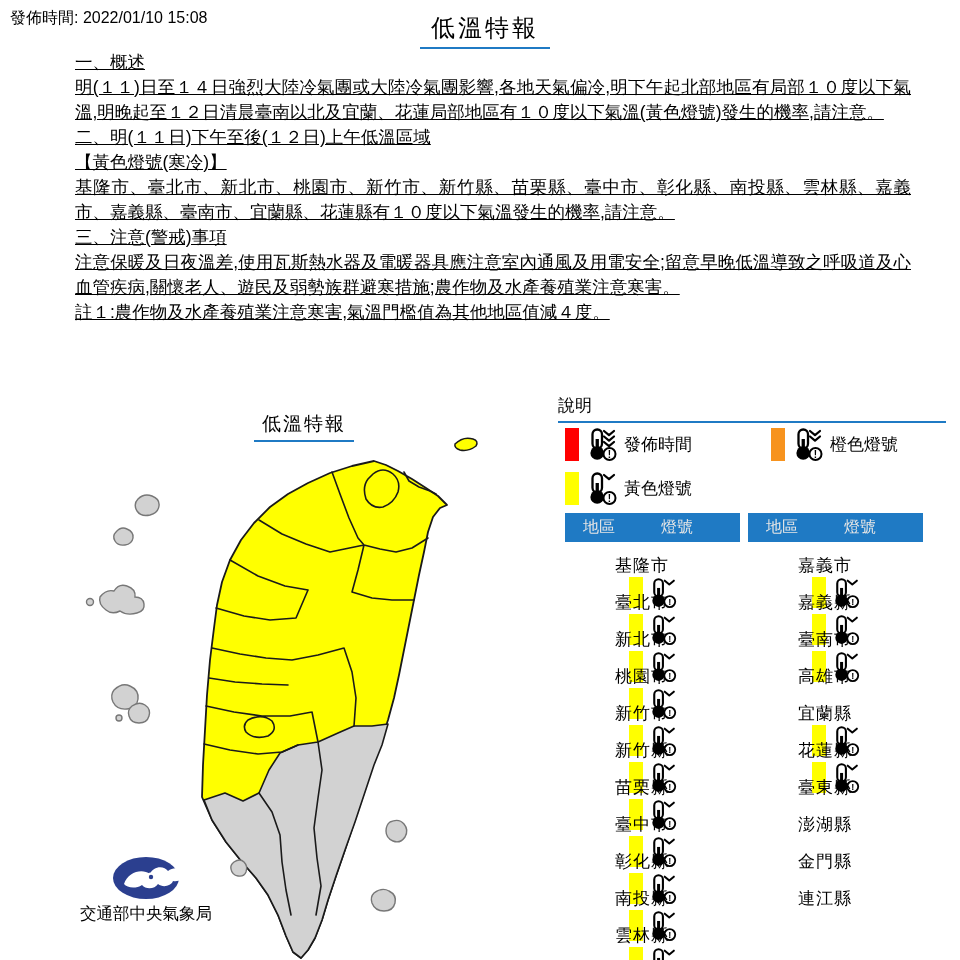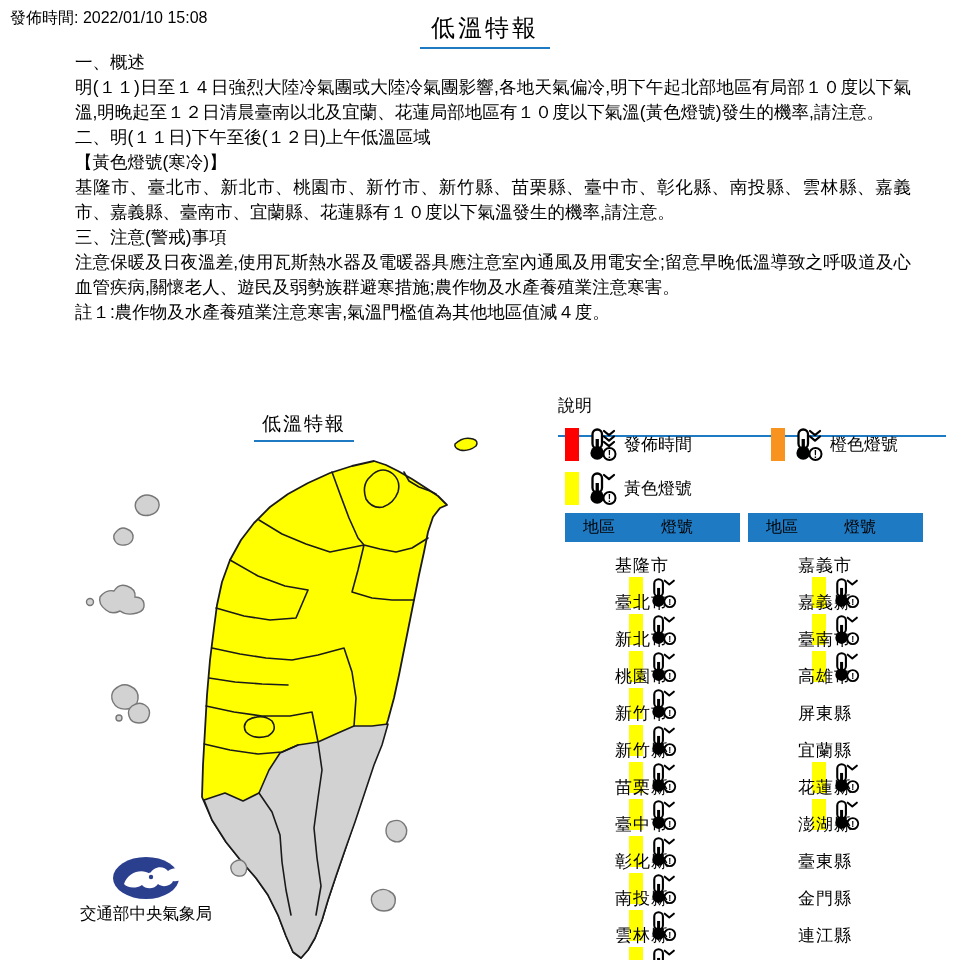--- a/index.html
+++ b/index.html
@@ -9,44 +9,44 @@
   }
   .abs{position:absolute;}
   
   .publish{left:10px;top:8px;font-size:16px;}
   .main-title{
     left:420px;top:12px;width:130px;text-align:center;font-size:24px;letter-spacing:3px;
     padding-bottom:3px;border-bottom:2.5px solid var(--blue);
   }
   
   .report{left:75px;top:50px;width:836px;font-size:17.5px;line-height:25px;}
-  .report p{margin:0;text-align:justify;}
+  .report p{margin:0;text-align:justify;text-decoration:underline;}
   
   .map-wrap{left:0;top:390px;width:560px;height:570px;}
   .map-title{
     left:254px;top:411px;font-size:19px;letter-spacing:2px;
     padding:0 8px 3px 8px;border-bottom:2.5px solid var(--blue);
   }
   .agency{left:76px;top:903px;width:140px;text-align:center;font-size:16.5px;}
   
   .legend-title{left:558px;top:394px;width:388px;font-size:17px;
-    padding-bottom:18px;border-bottom:2px solid var(--blue);}
+    padding-bottom:4px;border-bottom:2px solid var(--blue);}
   .legend-item{display:flex;align-items:center;height:34px;}
   .legend-item .swatch{width:14px;height:33px;margin-right:5px;flex:0 0 auto;}
   .legend-item .th-icon{width:34px;height:34px;margin-right:6px;flex:0 0 auto;}
   .legend-item .lab{font-size:17px;}
   #legend-0{left:565px;top:427px;}
   #legend-1{left:771px;top:427px;}
   #legend-2{left:565px;top:471px;}
   
   .rtable{top:513px;width:175px;}
   #table-left{left:565px;}
   #table-right{left:748px;}
   .thead{
-    background:var(--blue);color:#000000;height:29px;display:flex;align-items:center;
+    background:var(--blue);color:#e5e5e5;height:29px;display:flex;align-items:center;
     font-size:16px;
   }
   .thead .h1{margin-left:18px;width:78px;}
   .thead .h2{}
   .rows{margin-top:12px;}
   .rrow{height:37px;display:flex;align-items:center;flex-direction:column;}
   .rrow .name{margin-left:10px;width:85px;font-size:17px;letter-spacing:1px;}
   .rrow .sig{display:flex;align-items:center;height:31px;}
   .rrow .swatch{width:14px;height:31px;margin-right:4px;}
   .rrow .th-icon{width:30px;height:31px;}
@@ -374,60 +374,56 @@
     <circle cx="24.5" cy="27" r="6" fill="#fff" stroke="#000" stroke-width="2"></circle>
     <text x="24.5" y="30.8" font-size="10" font-weight="bold" text-anchor="middle" fill="#000" font-family="'Liberation Sans',sans-serif">!</text>
   </svg></span>
         </span>
       </div>
       <div class="rrow">
         <span class="name">高雄市</span>
         <span class="sig"></span>
       </div>
       <div class="rrow">
-        <span class="name">屏東縣</span>
+        <span class="name">宜蘭縣</span>
+        <span class="sig">
+          <span class="swatch" style="background:#FFFF00"></span>
+          <span class="th-icon"><svg viewBox="0 0 32 34" width="100%" height="100%" xmlns="http://www.w3.org/2000/svg">
+    <rect x="7.5" y="2.5" width="9.5" height="19" rx="4.7" fill="#fff" stroke="#000" stroke-width="2.3"></rect>
+    <rect x="10.6" y="12" width="3.3" height="9" fill="#000"></rect>
+    <circle cx="12.2" cy="26" r="6.8" fill="#000"></circle>
+    <path d="M19,4 l5,4.2 5,-4.2" fill="none" stroke="#000" stroke-width="2.2" stroke-linecap="round" stroke-linejoin="round"></path>
+    <circle cx="24.5" cy="27" r="6" fill="#fff" stroke="#000" stroke-width="2"></circle>
+    <text x="24.5" y="30.8" font-size="10" font-weight="bold" text-anchor="middle" fill="#000" font-family="'Liberation Sans',sans-serif">!</text>
+  </svg></span>
+        </span>
+      </div>
+      <div class="rrow">
+        <span class="name">花蓮縣</span>
+        <span class="sig">
+          <span class="swatch" style="background:#FFFF00"></span>
+          <span class="th-icon"><svg viewBox="0 0 32 34" width="100%" height="100%" xmlns="http://www.w3.org/2000/svg">
+    <rect x="7.5" y="2.5" width="9.5" height="19" rx="4.7" fill="#fff" stroke="#000" stroke-width="2.3"></rect>
+    <rect x="10.6" y="12" width="3.3" height="9" fill="#000"></rect>
+    <circle cx="12.2" cy="26" r="6.8" fill="#000"></circle>
+    <path d="M19,4 l5,4.2 5,-4.2" fill="none" stroke="#000" stroke-width="2.2" stroke-linecap="round" stroke-linejoin="round"></path>
+    <circle cx="24.5" cy="27" r="6" fill="#fff" stroke="#000" stroke-width="2"></circle>
+    <text x="24.5" y="30.8" font-size="10" font-weight="bold" text-anchor="middle" fill="#000" font-family="'Liberation Sans',sans-serif">!</text>
+  </svg></span>
+        </span>
+      </div>
+      <div class="rrow">
+        <span class="name">臺東縣</span>
         <span class="sig"></span>
-      </div>
-      <div class="rrow">
-        <span class="name">宜蘭縣</span>
-        <span class="sig">
-          <span class="swatch" style="background:#FFFF00"></span>
-          <span class="th-icon"><svg viewBox="0 0 32 34" width="100%" height="100%" xmlns="http://www.w3.org/2000/svg">
-    <rect x="7.5" y="2.5" width="9.5" height="19" rx="4.7" fill="#fff" stroke="#000" stroke-width="2.3"></rect>
-    <rect x="10.6" y="12" width="3.3" height="9" fill="#000"></rect>
-    <circle cx="12.2" cy="26" r="6.8" fill="#000"></circle>
-    <path d="M19,4 l5,4.2 5,-4.2" fill="none" stroke="#000" stroke-width="2.2" stroke-linecap="round" stroke-linejoin="round"></path>
-    <circle cx="24.5" cy="27" r="6" fill="#fff" stroke="#000" stroke-width="2"></circle>
-    <text x="24.5" y="30.8" font-size="10" font-weight="bold" text-anchor="middle" fill="#000" font-family="'Liberation Sans',sans-serif">!</text>
-  </svg></span>
-        </span>
-      </div>
-      <div class="rrow">
-        <span class="name">花蓮縣</span>
-        <span class="sig">
-          <span class="swatch" style="background:#FFFF00"></span>
-          <span class="th-icon"><svg viewBox="0 0 32 34" width="100%" height="100%" xmlns="http://www.w3.org/2000/svg">
-    <rect x="7.5" y="2.5" width="9.5" height="19" rx="4.7" fill="#fff" stroke="#000" stroke-width="2.3"></rect>
-    <rect x="10.6" y="12" width="3.3" height="9" fill="#000"></rect>
-    <circle cx="12.2" cy="26" r="6.8" fill="#000"></circle>
-    <path d="M19,4 l5,4.2 5,-4.2" fill="none" stroke="#000" stroke-width="2.2" stroke-linecap="round" stroke-linejoin="round"></path>
-    <circle cx="24.5" cy="27" r="6" fill="#fff" stroke="#000" stroke-width="2"></circle>
-    <text x="24.5" y="30.8" font-size="10" font-weight="bold" text-anchor="middle" fill="#000" font-family="'Liberation Sans',sans-serif">!</text>
-  </svg></span>
-        </span>
       </div>
       <div class="rrow">
         <span class="name">澎湖縣</span>
         <span class="sig"></span>
       </div>
       <div class="rrow">
-        <span class="name">臺東縣</span>
-        <span class="sig"></span>
-      </div>
-      <div class="rrow">
         <span class="name">金門縣</span>
         <span class="sig"></span>
       </div>
       <div class="rrow">
         <span class="name">連江縣</span>
         <span class="sig"></span>
       </div>
     </div>
 </div>
 

